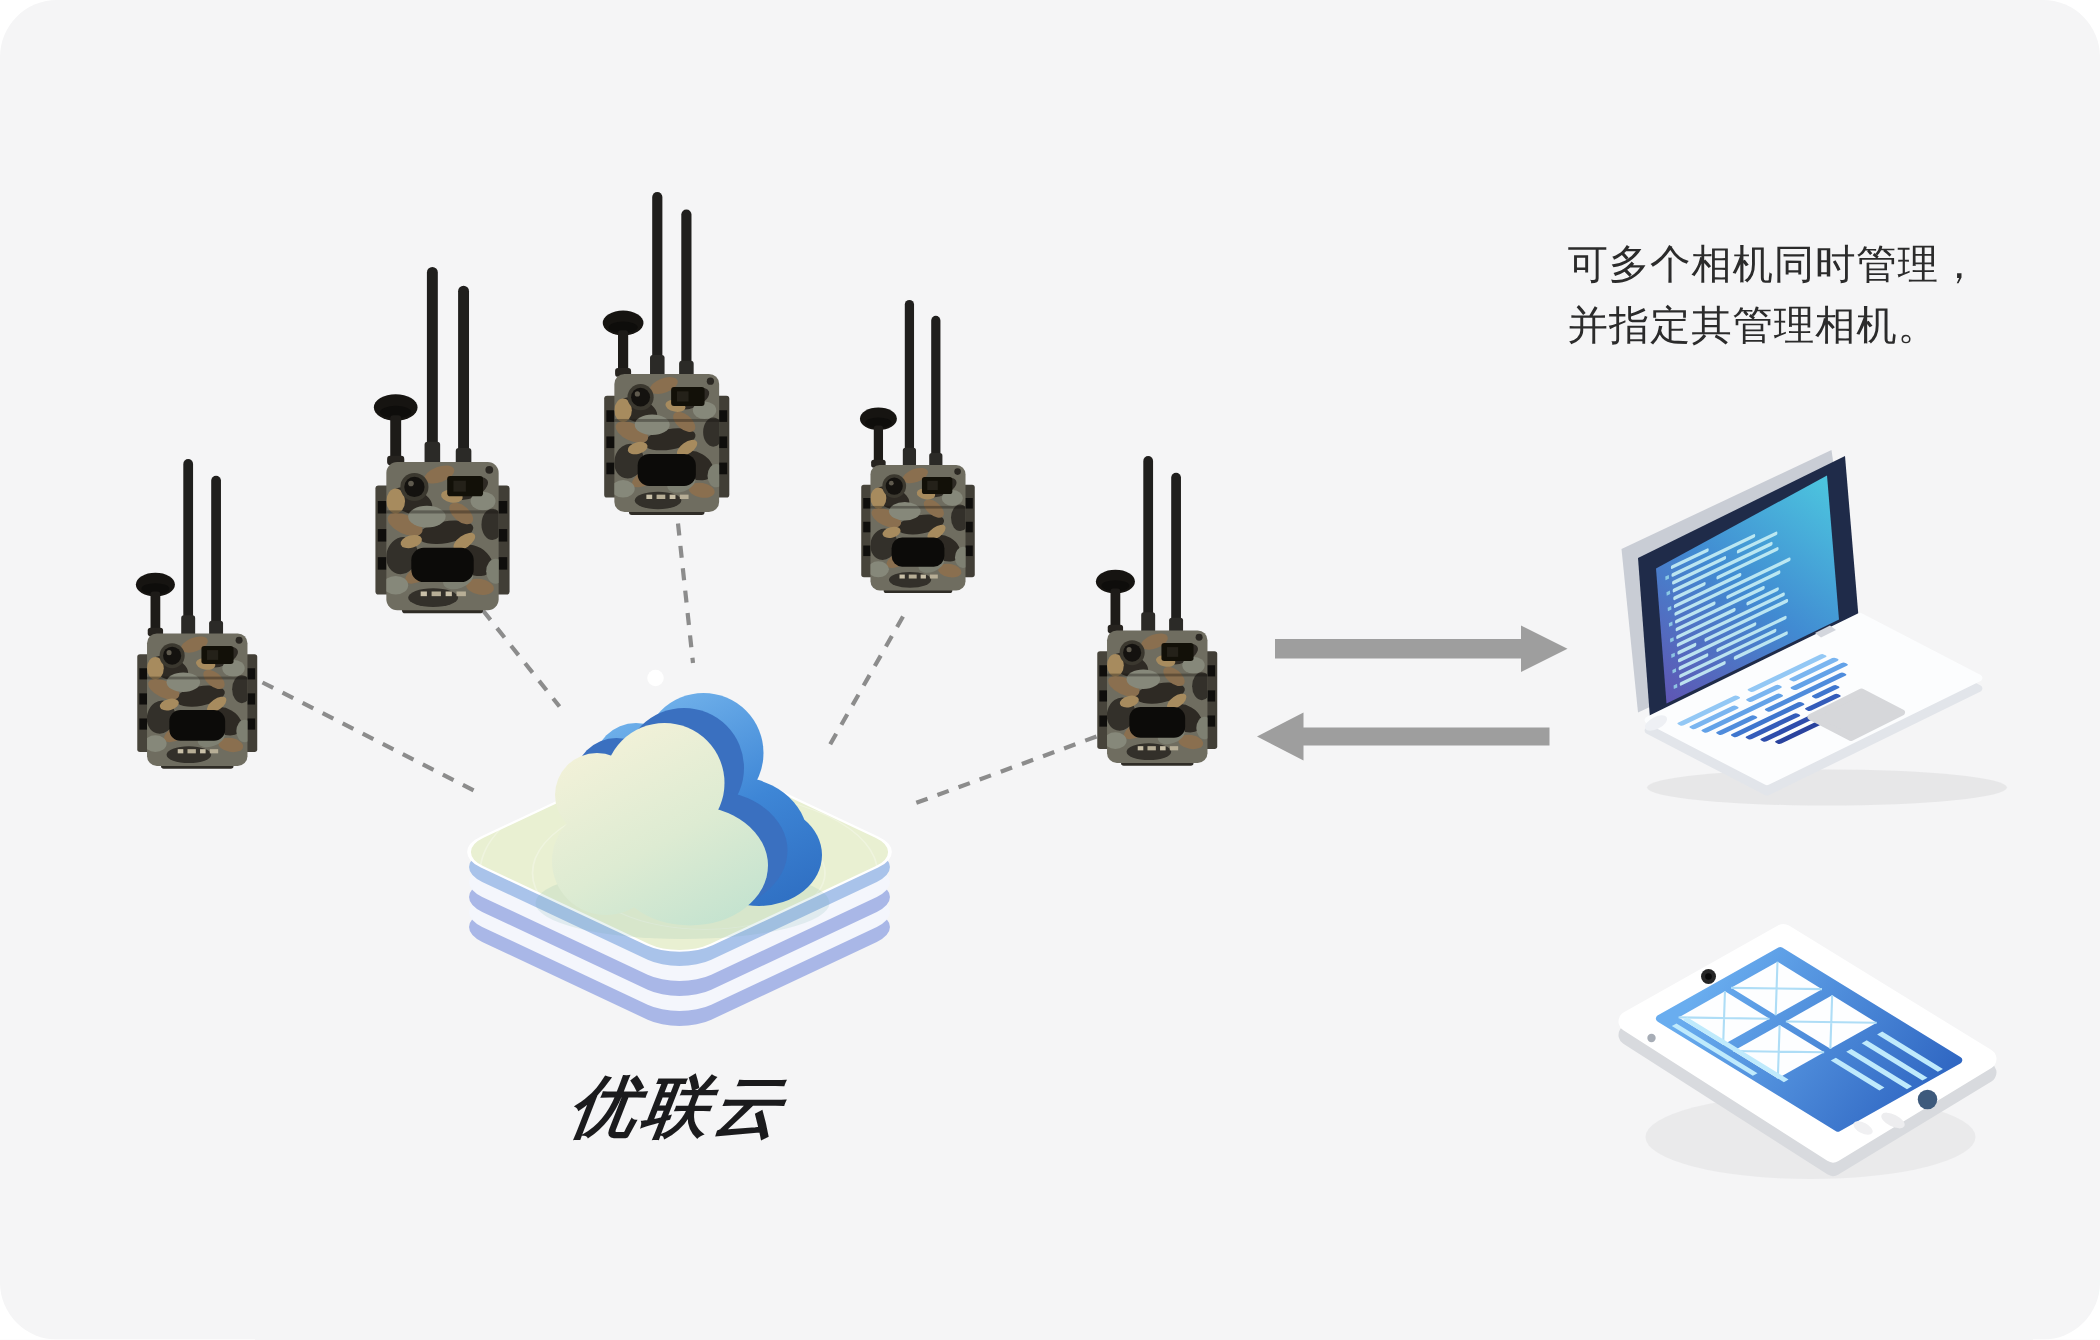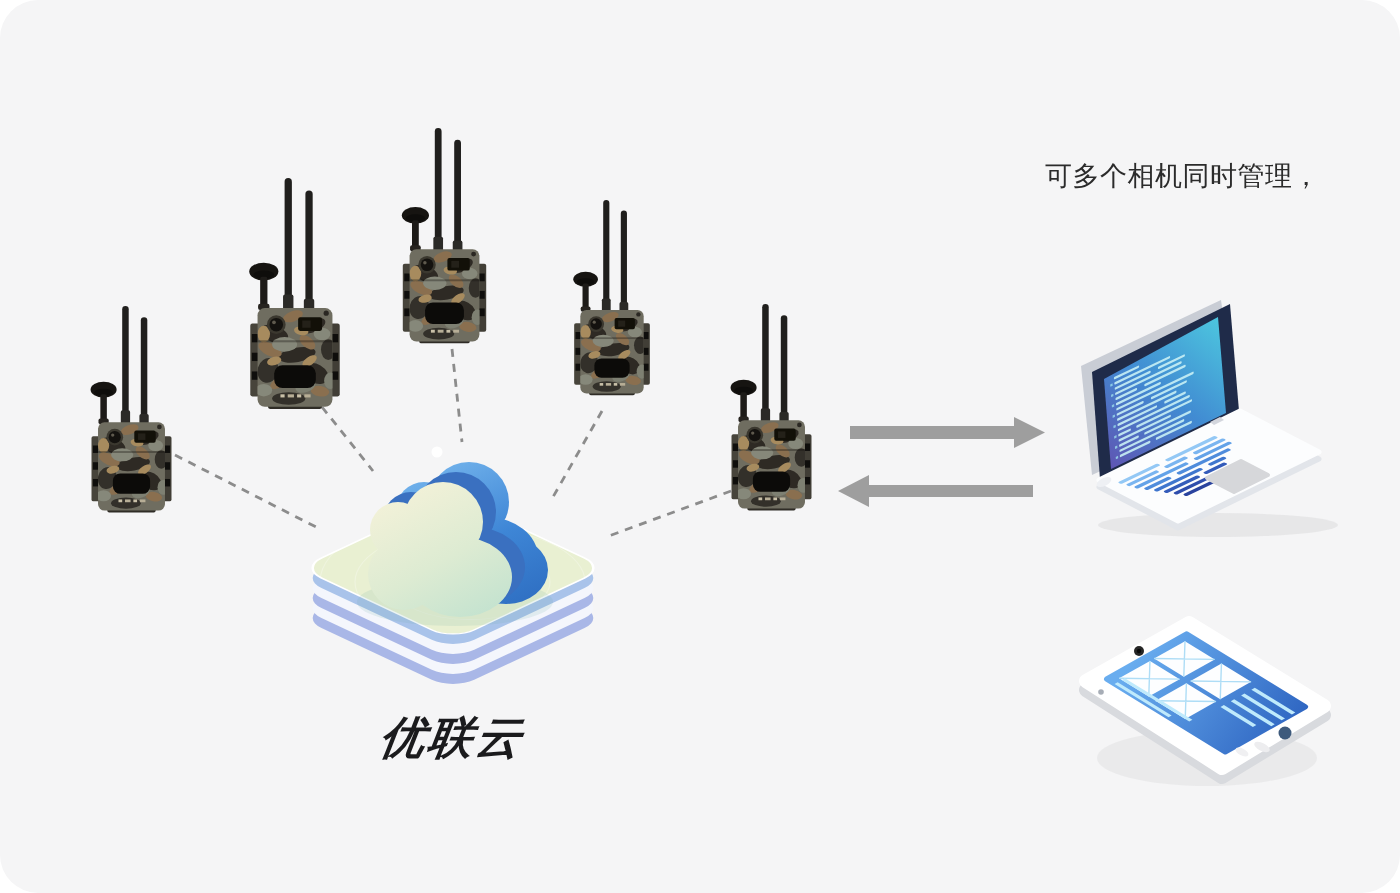--- a/index.html
+++ b/index.html
@@ -302,17 +302,18 @@
     <circle cx="67" cy="33" r="2.2" fill="#0a0a0a"></circle>
     <circle cx="213" cy="115" r="6.5" fill="#3e5a7c"></circle>
     <ellipse cx="190" cy="129" rx="8.5" ry="4" fill="#ededef" transform="rotate(27 190 129)"></ellipse>
     <ellipse cx="170" cy="134" rx="7" ry="3.5" fill="#f0f0f2" transform="rotate(27 170 134)"></ellipse>
     <circle cx="29" cy="74" r="2.8" fill="#a7adb6"></circle>
   </g>
 </svg>
 
 <div class="note">
   <div>可多个相机同时管理，</div>
+  <div>并指定其管理相机。</div>
 </div>
 
 <div class="cloud-label">优联云</div>
 
 </div>
 
 </body></html>

